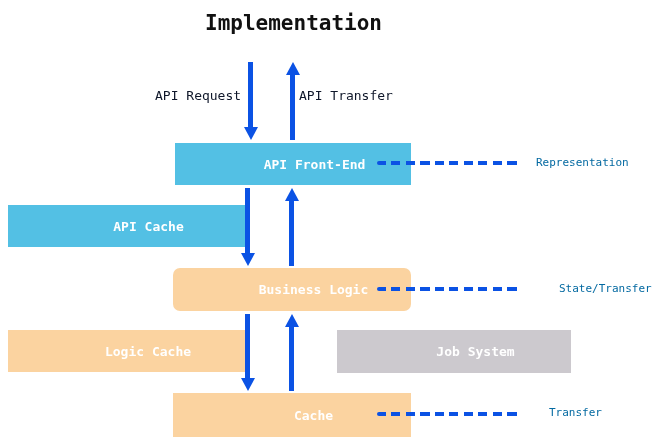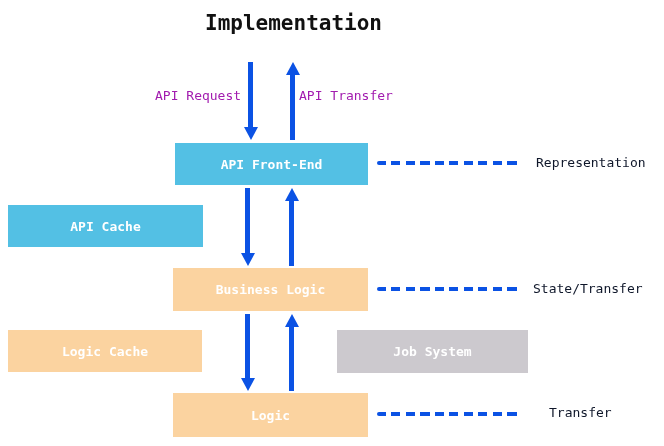--- a/index.html
+++ b/index.html
@@ -13,29 +13,29 @@
   
   .title{
     left:205px;top:11px;width:150px;
     font-weight:bold;font-size:21px;color:#111;
     white-space:nowrap;
   }
 
   
   .box{
     display:flex;align-items:center;justify-content:center;
-    color:#ffffff;font-weight:bold;font-size:13px;white-space:nowrap;
+    color:#ffffff;font-weight:bold;font-size:13px;white-space:nowrap;padding-left:43px;
   }
   .box-blue{background:#53C0E4;}
   .box-orange{background:#FBD3A0;}
   .box-gray{background:#CCC9CE;}
 
   #box-api-front-end{left:175px;top:143px;width:193px;height:42px;}
   #box-api-cache{left:8px;top:205px;width:195px;height:42px;}
-  #box-business-logic{left:173px;top:268px;width:195px;height:43px;}
+  #box-business-logic{left:173px;top:268px;width:195px;height:43px;border-radius:7px;}
   #box-data-cache{left:8px;top:330px;width:194px;height:42px;}
   #box-job-system{left:337px;top:330px;width:191px;height:43px;}
   #box-data{left:173px;top:393px;width:195px;height:44px;}
 
   
   .varrow{width:14px;}
   .varrow .shaft{position:absolute;left:4px;width:5px;background:#0B52E4;}
   .varrow .head{position:absolute;left:0;width:0;height:0;
     border-left:7px solid transparent;border-right:7px solid transparent;}
   .varrow.down .shaft{top:0;bottom:11px;}
@@ -44,38 +44,38 @@
   .varrow.up .head{top:0;border-bottom:13px solid #0B52E4;}
 
   #arrow-request{left:244px;top:62px;height:78px;}
   #arrow-response{left:286px;top:62px;height:78px;}
   #arrow-fe-bl-down{left:241px;top:188px;height:78px;}
   #arrow-fe-bl-up{left:285px;top:188px;height:78px;}
   #arrow-bl-data-down{left:241px;top:314px;height:77px;}
   #arrow-bl-data-up{left:285px;top:314px;height:77px;}
 
   
-  .flow-label{font-size:13px;color:#a21caf;white-space:nowrap;}
+  .flow-label{font-size:13px;color:#0f172a;white-space:nowrap;}
   #label-api-request{left:155px;top:88px;}
   #label-api-response{left:299px;top:88px;}
 
   
   .dash{
     height:4px;width:143px;left:377px;
     background:repeating-linear-gradient(90deg,#0B52E4 0 9px,transparent 9px 14.5px);
     border-radius:2px;
   }
   #dash-representation{top:161px;}
   #dash-state-transfer{top:287px;}
   #dash-resource{top:412px;}
 
   
-  .layer-label{font-size:13px;color:#0f172a;white-space:nowrap;line-height:16px;}
+  .layer-label{font-size:11px;color:#0369a1;white-space:nowrap;line-height:16px;}
   #label-representation{left:536px;top:155px;}
-  #label-state-transfer{left:533px;top:281px;}
+  #label-state-transfer{left:559px;top:281px;}
   #label-resource{left:549px;top:405px;}
 </style>
 </head>
 <body>
 
 <div class="abs title">Implementation</div>
 
 <div class="abs varrow down" id="arrow-request">
   <span class="shaft"></span>
   <span class="head"></span>
@@ -85,21 +85,21 @@
   <span class="head"></span>
 </div>
 <div class="abs flow-label" id="label-api-request">API Request</div>
 <div class="abs flow-label" id="label-api-response">API Transfer</div>
 
 <div class="abs box box-blue" id="box-api-front-end">API Front-End</div>
 <div class="abs box box-blue" id="box-api-cache">API Cache</div>
 <div class="abs box box-orange" id="box-business-logic">Business Logic</div>
 <div class="abs box box-orange" id="box-data-cache">Logic Cache</div>
 <div class="abs box box-gray" id="box-job-system">Job System</div>
-<div class="abs box box-orange" id="box-data">Logic</div>
+<div class="abs box box-orange" id="box-data">Cache</div>
 
 <div class="abs varrow down" id="arrow-fe-bl-down">
   <span class="shaft"></span>
   <span class="head"></span>
 </div>
 <div class="abs varrow up" id="arrow-fe-bl-up">
   <span class="shaft"></span>
   <span class="head"></span>
 </div>
 <div class="abs varrow down" id="arrow-bl-data-down">

